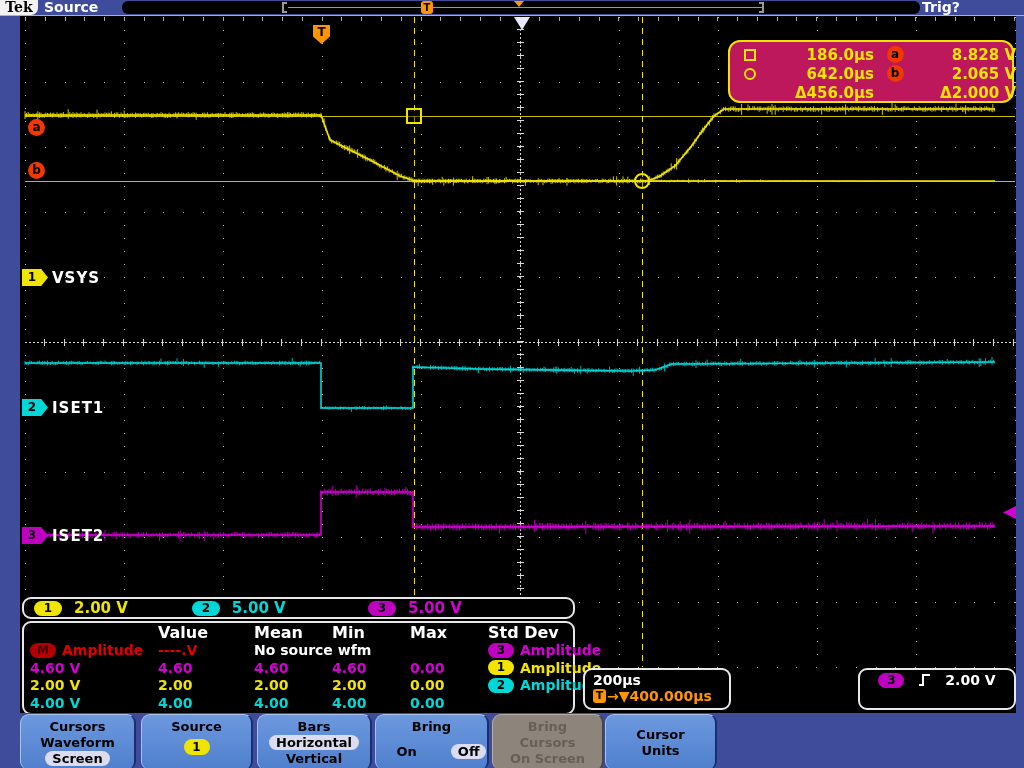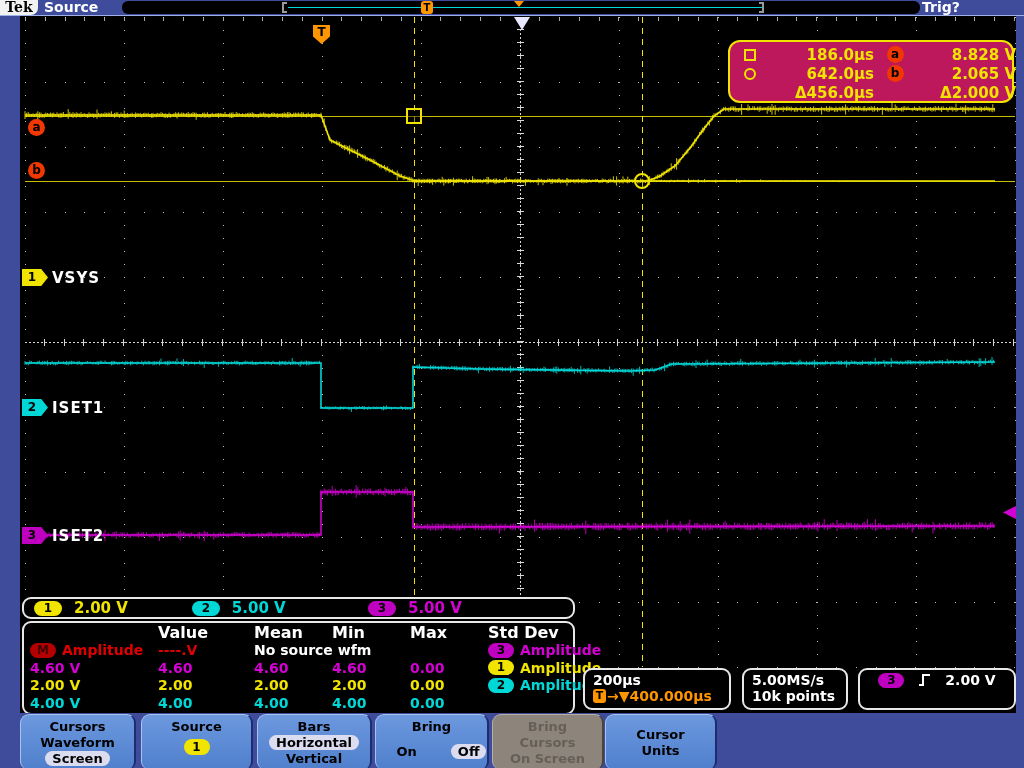--- a/index.html
+++ b/index.html
@@ -282,24 +282,20 @@
   </div>
 
   <div class="ibox tb-box">
     <div>200µs</div>
     <div class="tb-delay">
       <span class="tb-t">T</span>
       <span>→▼</span>
       <span>400.000µs</span>
     </div>
   </div>
-  <div class="ibox acq-box">
-    <div>5.00MS/s</div>
-    <div>10k points</div>
-  </div>
   <div class="ibox trg-box">
     <div class="trg-row">
       <div class="ch-oval bg-m" style="width:26px">3</div>
       <svg class="slope" viewBox="0 0 13 14">
         <path d="M1,12 H5 V2 H12" fill="none" stroke="#fff" stroke-width="2"></path>
       </svg>
       <div>2.00 V</div>
     </div>
   </div>
 </div>

